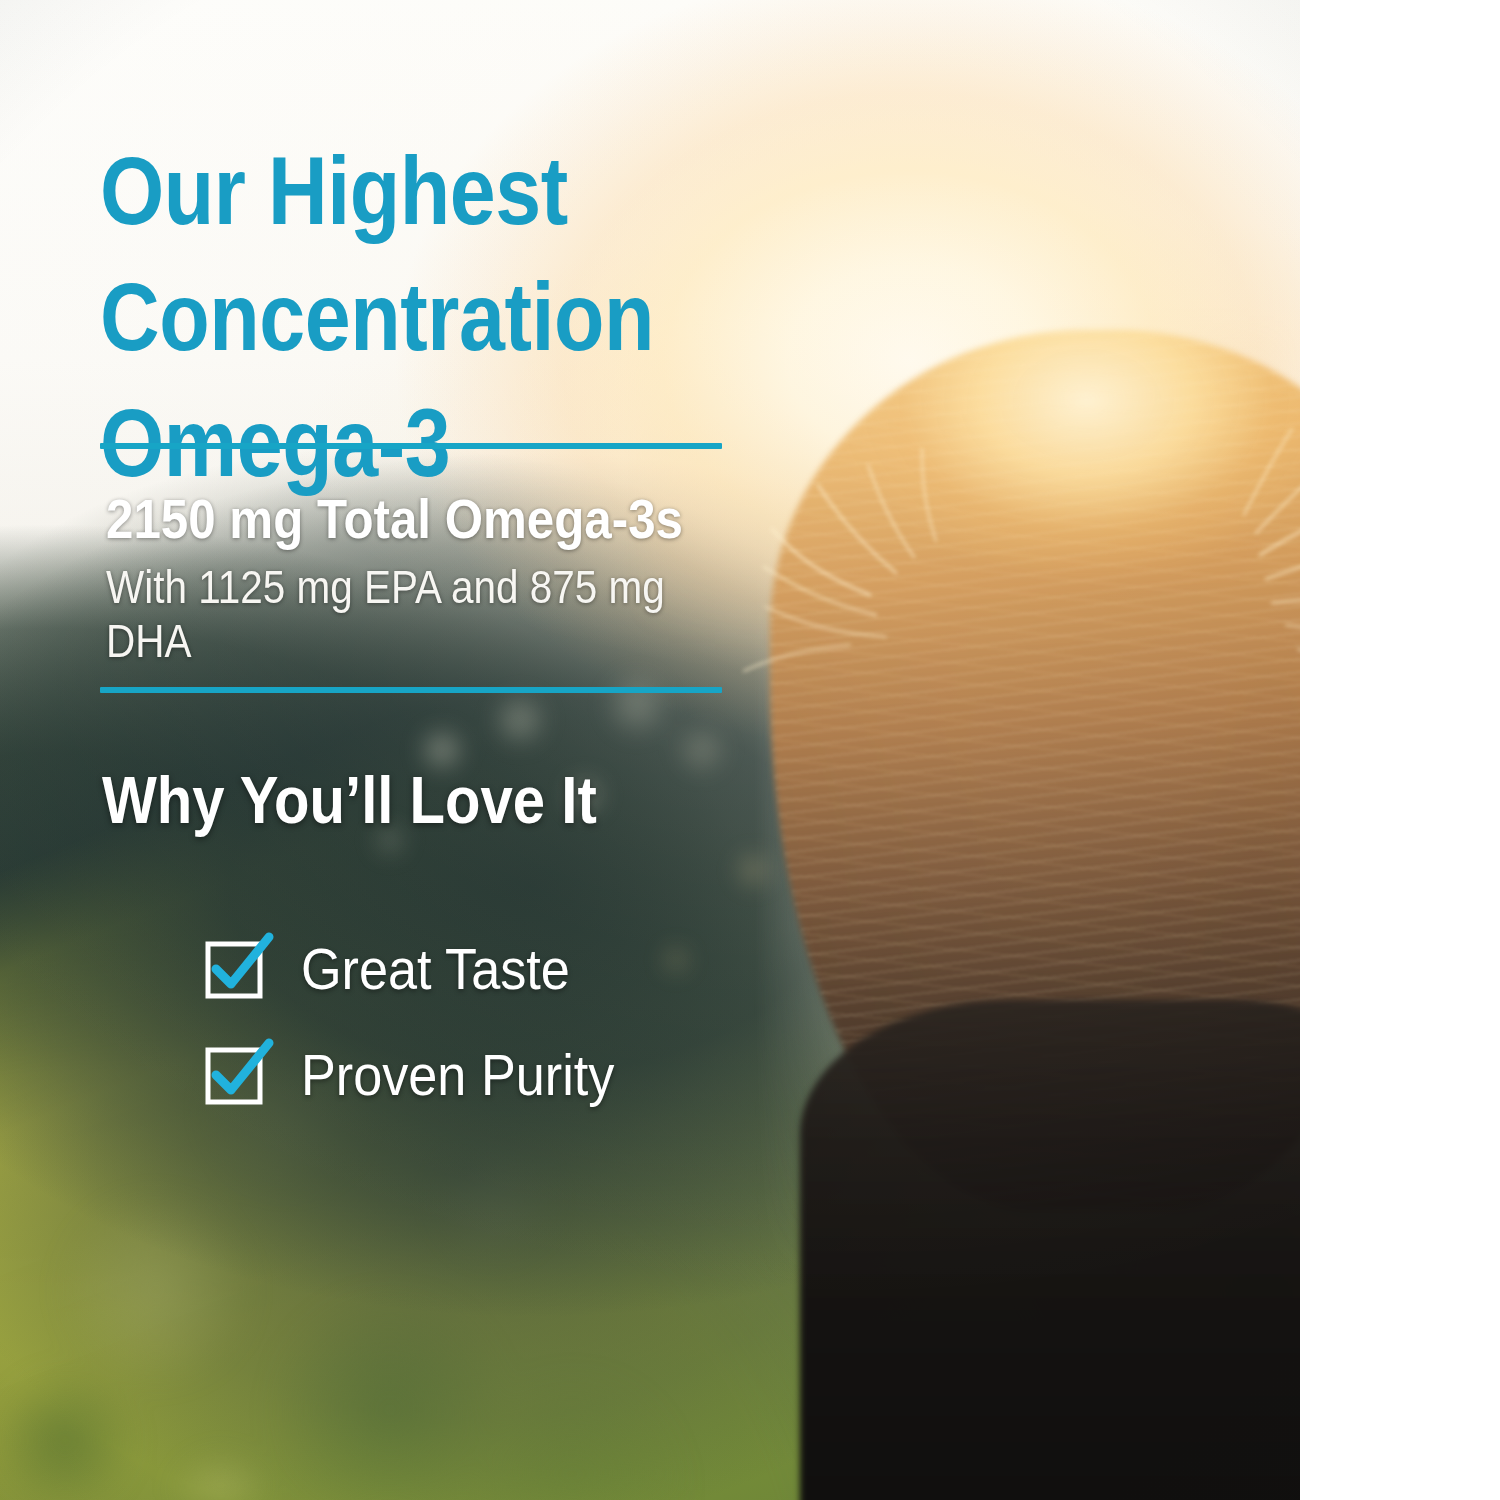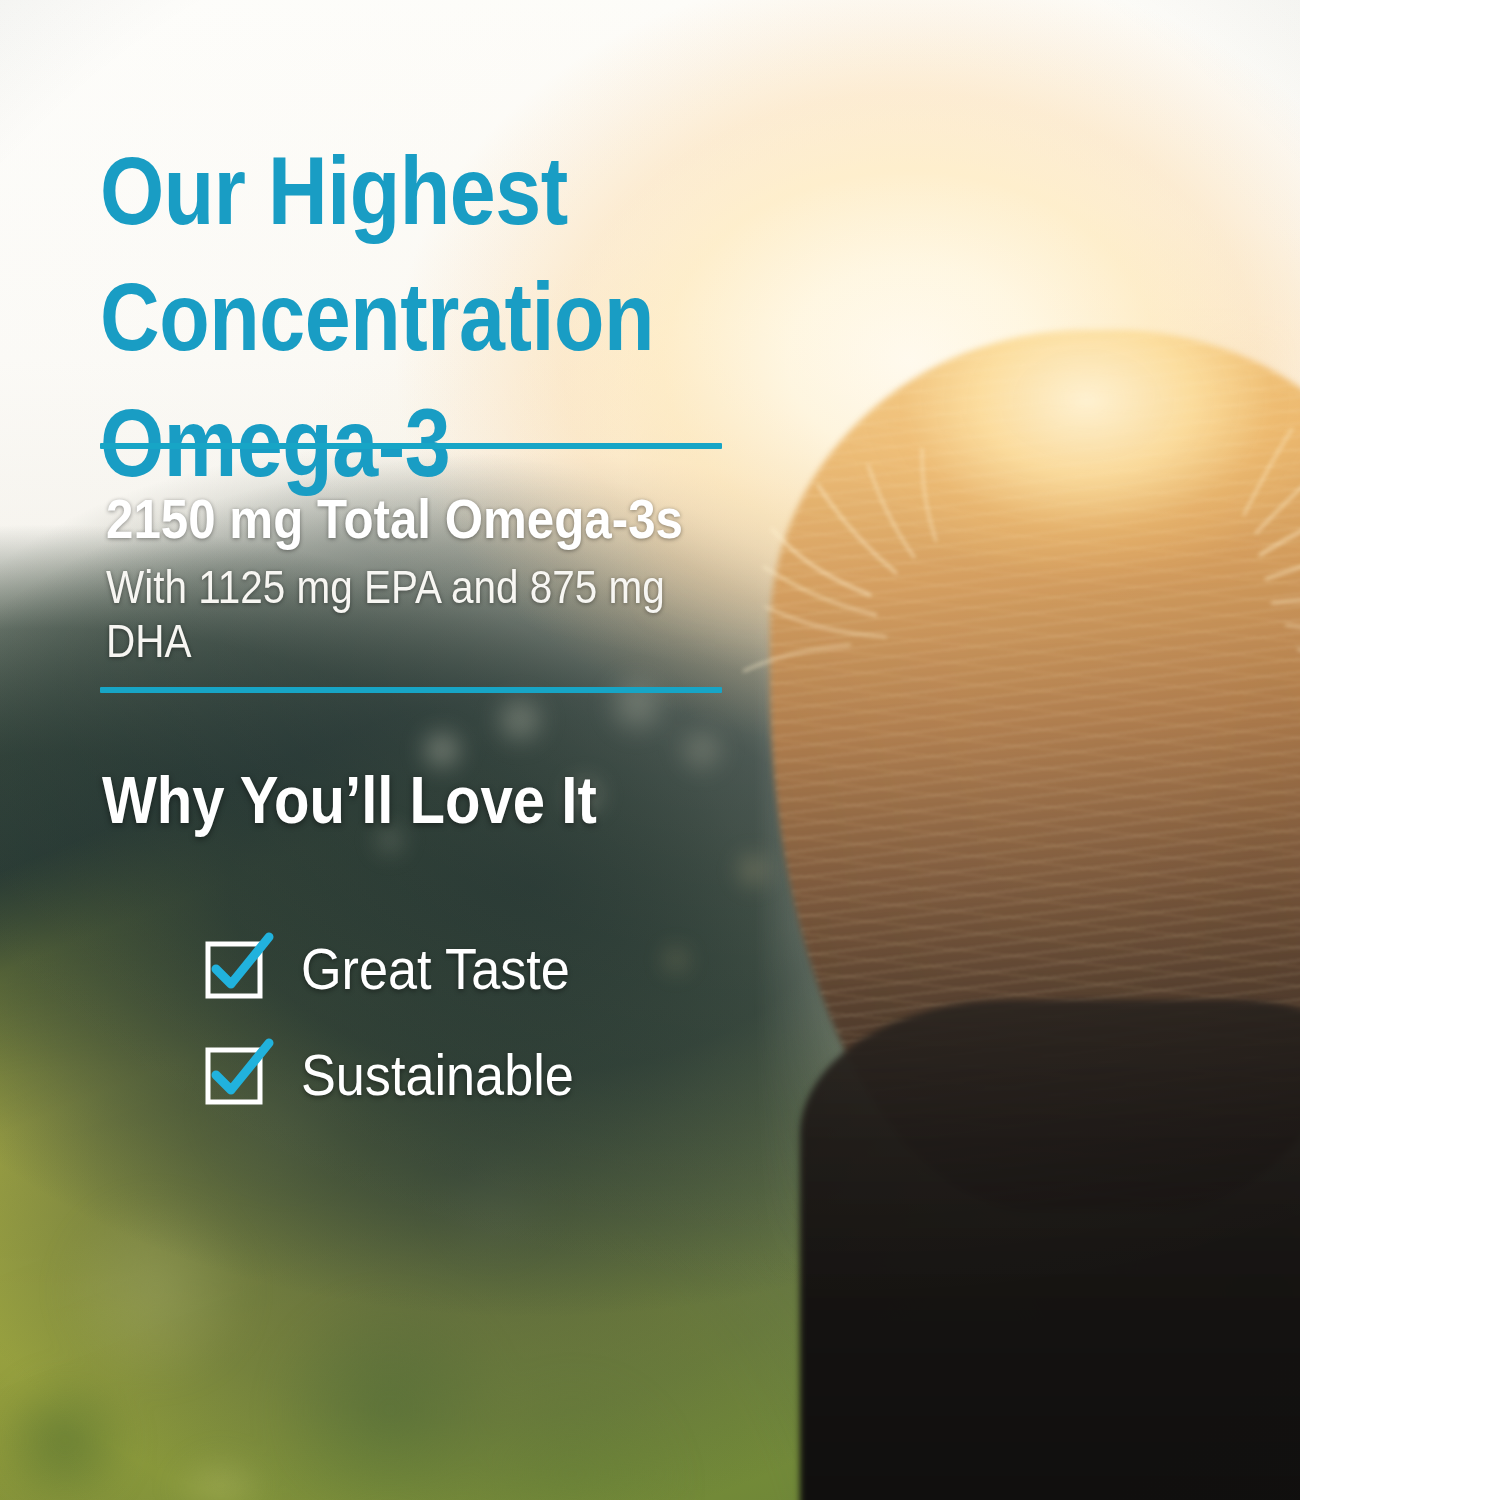--- a/index.html
+++ b/index.html
@@ -461,26 +461,26 @@
         <span class="checkbox">
           <svg width="74" height="74" viewBox="0 0 74 74">
             <rect x="5" y="17" width="52" height="52" fill="none" stroke="#ffffff" stroke-width="5"></rect>
             <path d="M13 42 L28 57 L66 10" fill="none" stroke="#21B2DD" stroke-width="9" stroke-linecap="round" stroke-linejoin="round"></path>
           </svg>
         </span>
         <span class="benefit-label">Great Taste</span>
       </li>
 
 
-
       <li class="benefit">
         <span class="checkbox">
           <svg width="74" height="74" viewBox="0 0 74 74">
             <rect x="5" y="17" width="52" height="52" fill="none" stroke="#ffffff" stroke-width="5"></rect>
             <path d="M13 42 L28 57 L66 10" fill="none" stroke="#21B2DD" stroke-width="9" stroke-linecap="round" stroke-linejoin="round"></path>
           </svg>
         </span>
-        <span class="benefit-label">Sustainable</span>
+        <span class="benefit-label">Proven Purity</span>
       </li>
+
 
     </ul>
   </div>
 </div>
 
 </body></html>

